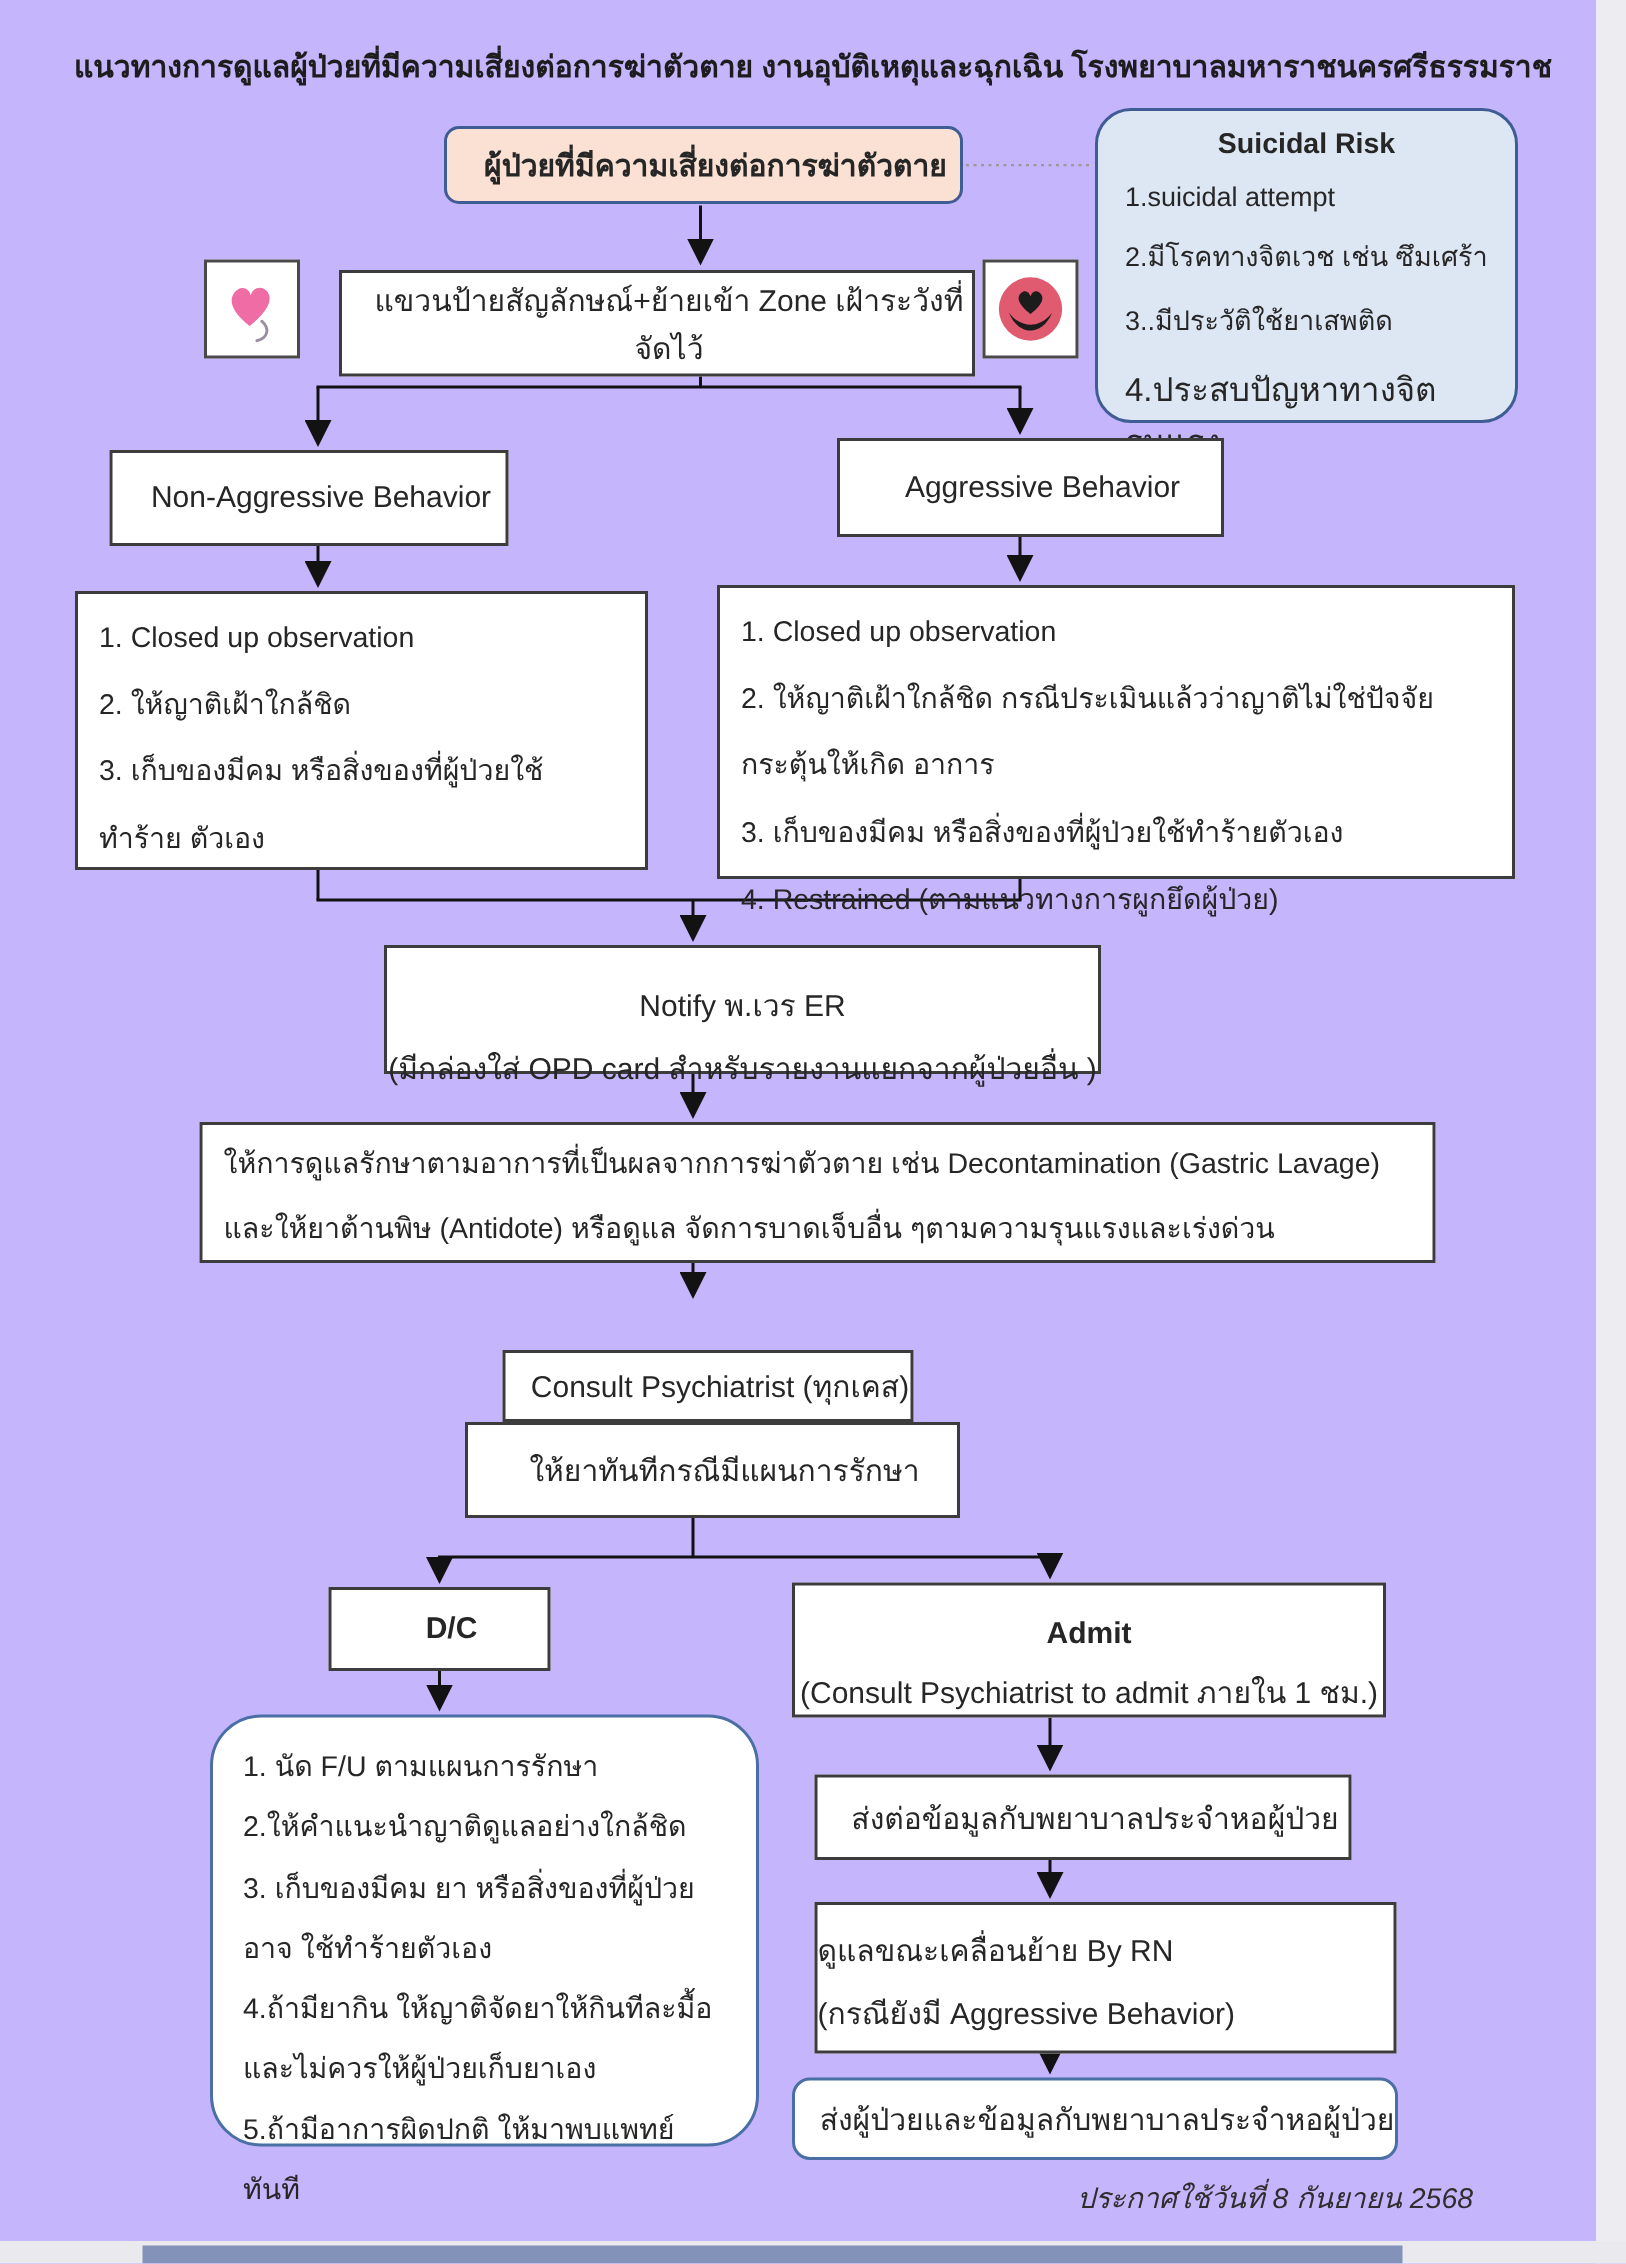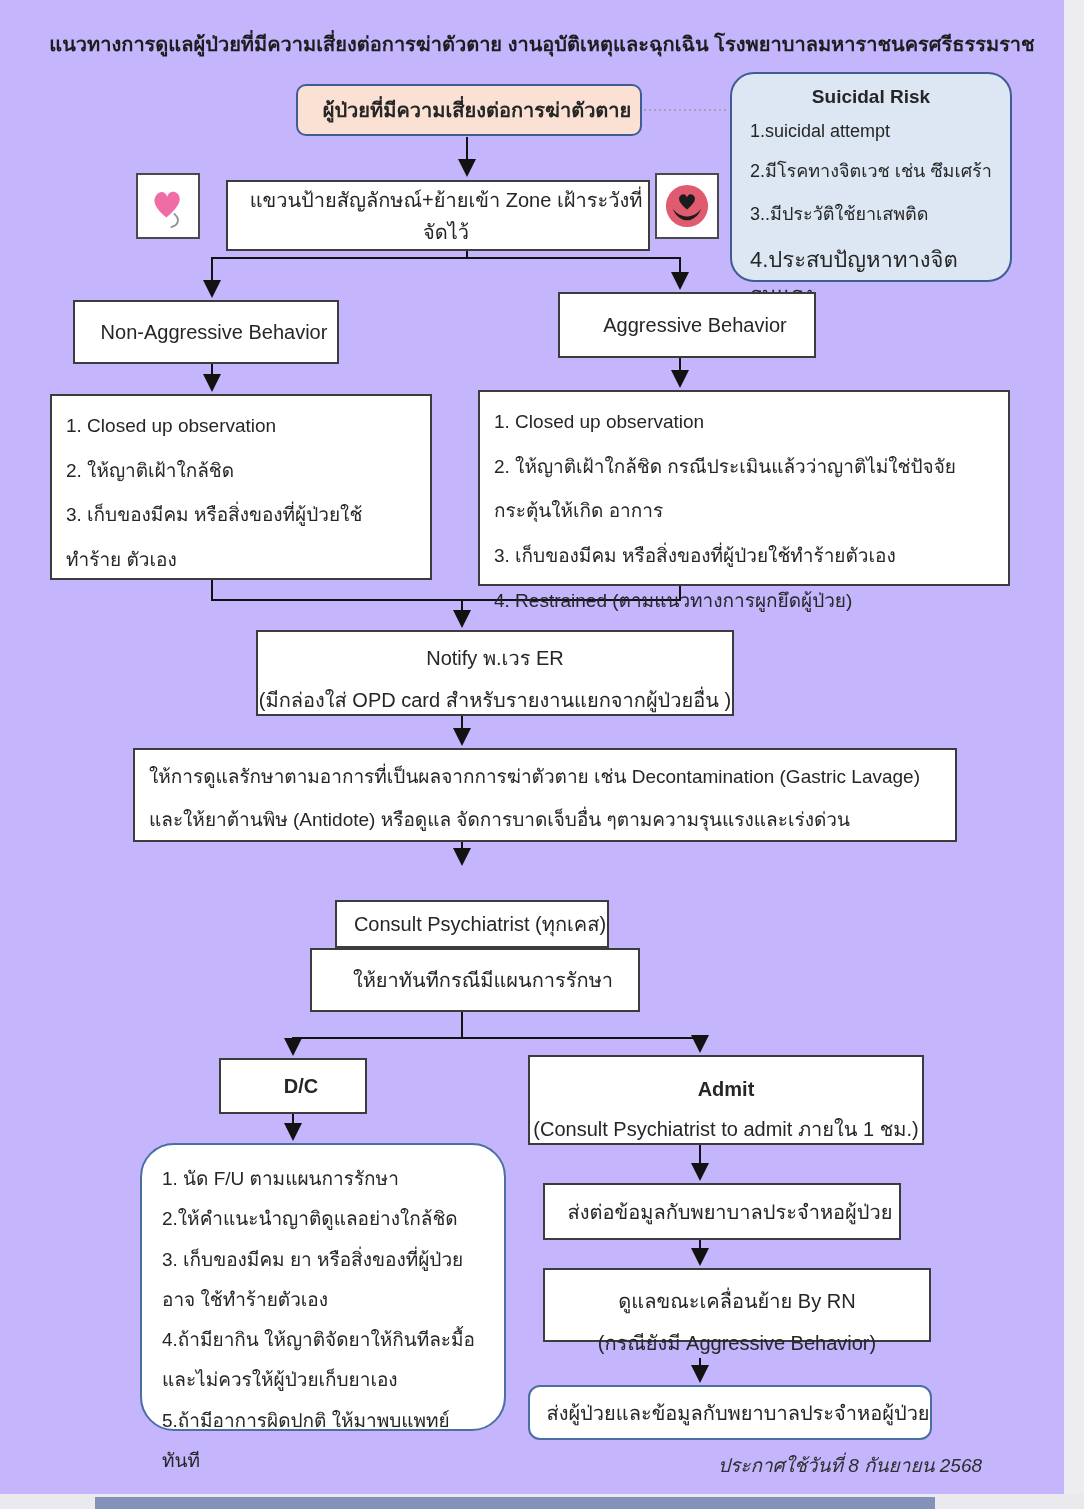--- a/index.html
+++ b/index.html
@@ -98,21 +98,21 @@
     <span class="li">3. เก็บของมีคม หรือสิ่งของที่ผู้ป่วยใช้ทำร้าย ตัวเอง</span>
   </div>
 
   <div class="node list fs19" style="left:478px; top:390px; width:532px; height:196px; padding:8px 14px;">
     <span class="li">1. Closed up observation</span>
     <span class="li">2. ให้ญาติเฝ้าใกล้ชิด กรณีประเมินแล้วว่าญาติไม่ใช่ปัจจัยกระตุ้นให้เกิด อาการ</span>
     <span class="li">3. เก็บของมีคม หรือสิ่งของที่ผู้ป่วยใช้ทำร้ายตัวเอง</span>
     <span class="li">4. Restrained (ตามแนวทางการผูกยึดผู้ป่วย)</span>
   </div>
 
-  <div class="node fs20" style="left:256px; top:630px; width:478px; height:86px; text-align:center; padding-top:5px; line-height:2.1;">
+  <div class="node fs20" style="left:256px; top:630px; width:478px; height:86px; text-align:center; padding-top:18px; line-height:2.1;">
     <div>Notify พ.เวร ER</div>
     <div>(มีกล่องใส่ OPD card สำหรับรายงานแยกจากผู้ป่วยอื่น )</div>
   </div>
 
   <div class="node fs19" style="left:133px; top:748px; width:824px; height:94px; padding:6px 14px; line-height:2.25;">
     <div>ให้การดูแลรักษาตามอาการที่เป็นผลจากการฆ่าตัวตาย เช่น Decontamination (Gastric Lavage)</div>
     <div>และให้ยาต้านพิษ (Antidote) หรือดูแล จัดการบาดเจ็บอื่น ๆตามความรุนแรงและเร่งด่วน</div>
   </div>
 
   <div class="node center fs20" style="left:335px; top:900px; width:274px; height:48px;">Consult Psychiatrist (ทุกเคส)</div>
@@ -129,21 +129,21 @@
     <span class="li">5.ถ้ามีอาการผิดปกติ ให้มาพบแพทย์ทันที</span>
   </div>
 
   <div class="node fs20" style="left:528px; top:1055px; width:396px; height:90px; text-align:center; padding-top:12px; line-height:2;">
     <div style="font-weight:bold;">Admit</div>
     <div>(Consult Psychiatrist to admit ภายใน 1 ชม.)</div>
   </div>
 
   <div class="node center fs20" style="left:543px; top:1183px; width:358px; height:57px;">ส่งต่อข้อมูลกับพยาบาลประจำหอผู้ป่วย</div>
 
-  <div class="node fs20" style="left:543px; top:1268px; width:388px; height:74px; text-align:center; padding-top:10px; line-height:2.1;">
+  <div class="node fs20" style="left:543px; top:1268px; width:388px; height:101px; text-align:left; padding-top:10px; line-height:2.1;">
     <div>ดูแลขณะเคลื่อนย้าย By RN</div>
     <div>(กรณียังมี Aggressive Behavior)</div>
   </div>
 
   <div class="node center fs20 round-blue" style="left:528px; top:1385px; width:404px; height:55px; border-radius:12px;">ส่งผู้ป่วยและข้อมูลกับพยาบาลประจำหอผู้ป่วย</div>
 
   <div class="footer" style="left:690px; top:1450px; width:320px;">ประกาศใช้วันที่ 8 กันยายน 2568</div>
 
 </div>
 

